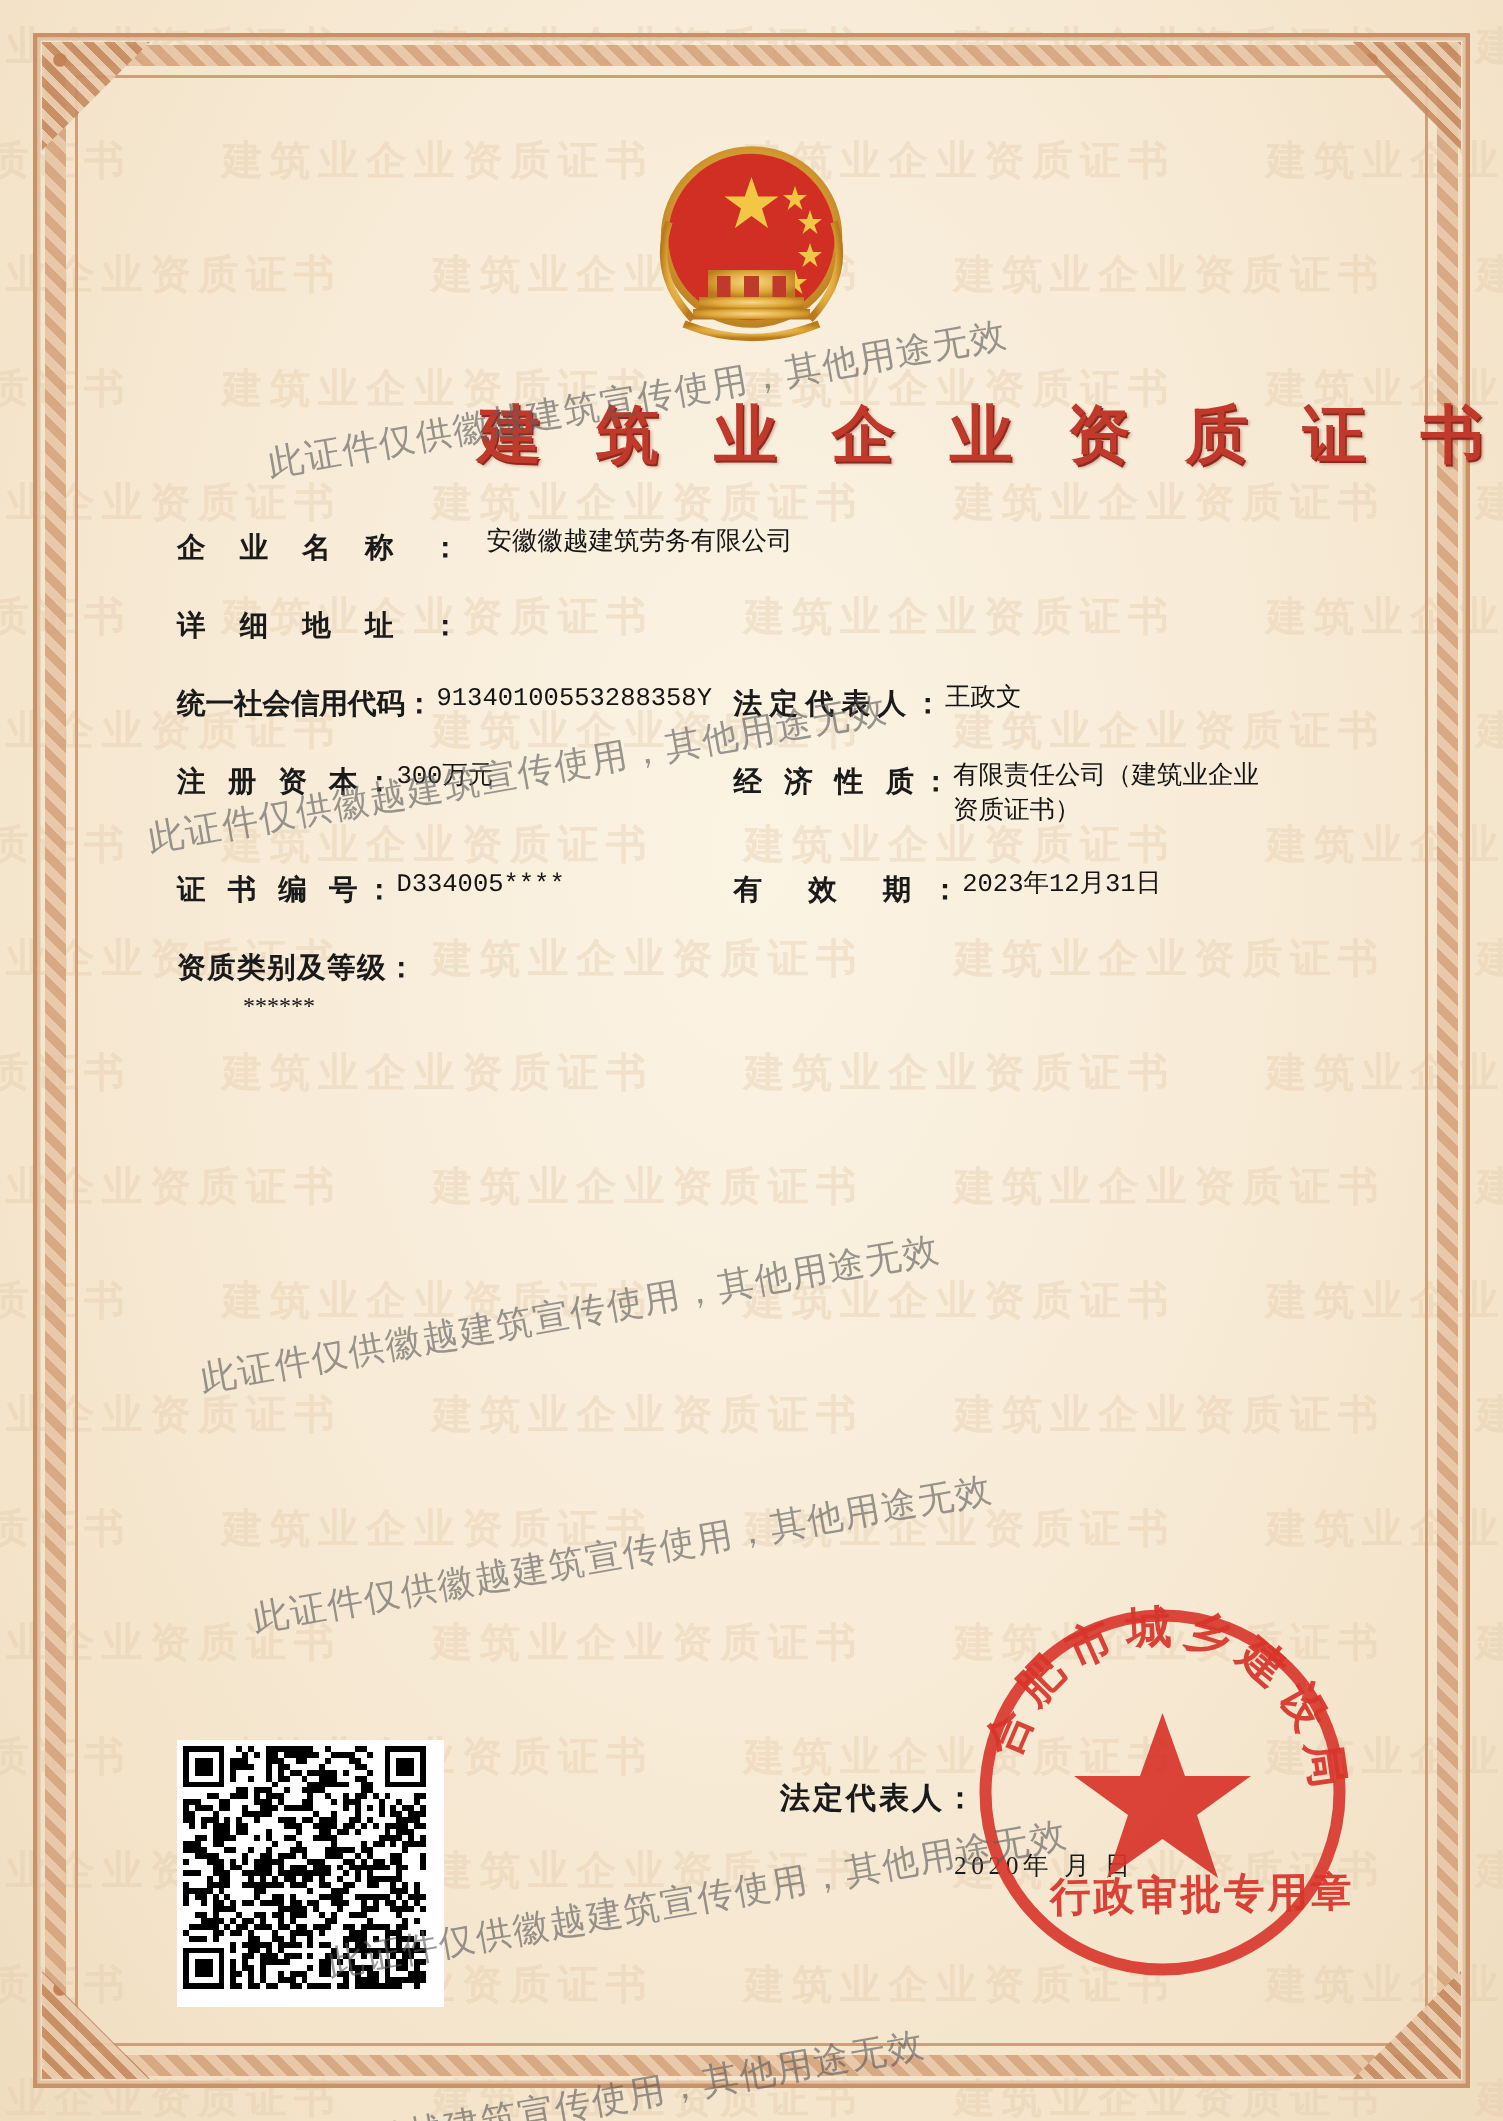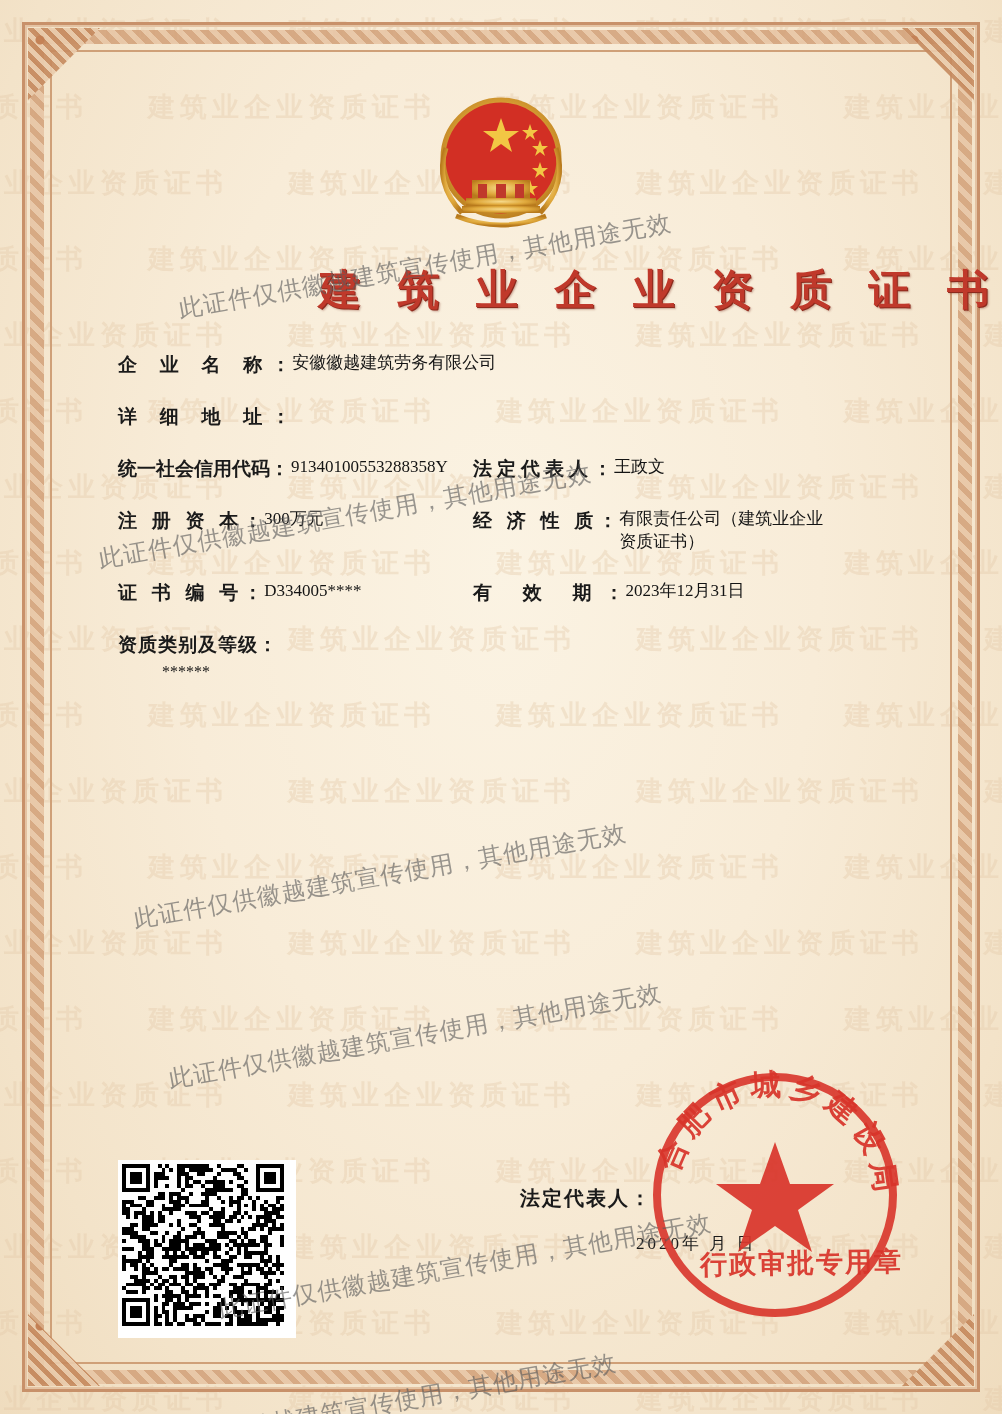--- a/index.html
+++ b/index.html
@@ -89,29 +89,29 @@
   
   .title{
     position:absolute;left:0;right:0;top:262px;text-align:right;
     font-size:42px;letter-spacing:13px;font-weight:700;
     color:#c0392b;
     font-family:"Liberation Serif","DejaVu Serif",serif;
     text-shadow:1px 1px 0 #8c2a1d, 2px 2px 2px rgba(120,40,25,.35);
   }
   
   .fields{position:absolute;left:118px;top:352px;width:770px;}
-  .frow{display:flex;align-items:flex-start;margin-bottom:26px;}
+  .frow{display:flex;align-items:flex-start;margin-bottom:26px;gap:16px;}
   .lab{
     font-size:19px;font-weight:700;color:#1a1a1a;
     white-space:nowrap;
   }
   .lab.sp1{letter-spacing:9px;}
   .lab.sp2{letter-spacing:5px;}
   .val{
-    font-size:17px;color:#141414;margin-left:2px;line-height:1.35;
+    font-size:17px;color:#141414;margin-left:2px;line-height:1.35;font-family:Liberation Mono, monospace;
   }
   .colL{width:355px;display:flex;}
   .colR{display:flex;flex:1;}
   .qual-head{
     font-size:19px;font-weight:700;color:#1a1a1a;letter-spacing:1px;
     margin-top:16px;
   }
   .qual-body{font-size:16px;color:#141414;margin-left:44px;margin-top:12px;line-height:1.7;}
 
   

